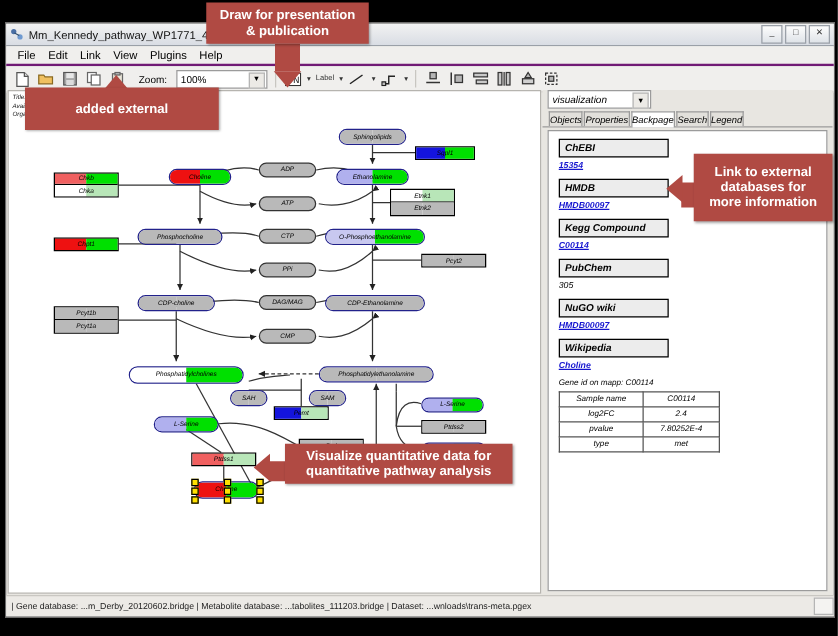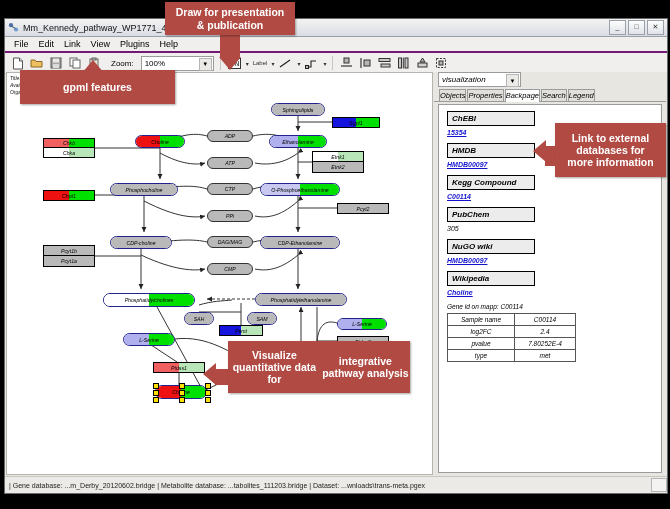--- a/index.html
+++ b/index.html
@@ -612,31 +612,31 @@
   <div class="callout" style="left:165px;top:2px;width:130px;height:33px;font-size:10.5px;flex-direction:column;">
     <span>Draw for presentation</span>
     <span>&amp; publication</span>
   </div>
   <div class="stem" style="left:220px;top:35px;width:20px;height:22px;"></div>
   <div class="arrow arw-down" style="left:219px;top:57px;"></div>
 
   <div class="arrow arw-up" style="left:82px;top:60px;"></div>
   <div class="stem" style="left:83px;top:72px;width:20px;height:14px;"></div>
   <div class="callout" style="left:20px;top:70px;width:155px;height:34px;font-size:10.5px;flex-direction:column;">
-    <span>gpml features</span>
+    <span>added external</span>
   </div>
 
   <div class="arrow arw-left" style="left:533px;top:140px;"></div>
   <div class="stem" style="left:545px;top:146px;width:14px;height:20px;"></div>
   <div class="callout" style="left:555px;top:123px;width:111px;height:54px;font-size:10.5px;flex-direction:column;">
     <span>Link  to external</span>
     <span>databases  for</span>
     <span>more information</span>
   </div>
 
   <div class="arrow arw-left" style="left:203px;top:363px;"></div>
   <div class="stem" style="left:215px;top:369px;width:16px;height:16px;"></div>
-  <div class="callout" style="left:228px;top:341px;width:182px;height:52px;font-size:10.5px;">
+  <div class="callout" style="left:228px;top:355px;width:182px;height:32px;font-size:10.5px;flex-direction:column;">
     <span>Visualize quantitative data  for</span>
-    <span>integrative pathway analysis</span>
+    <span>quantitative pathway analysis</span>
   </div>
 
 </div>
 
 </body></html>

